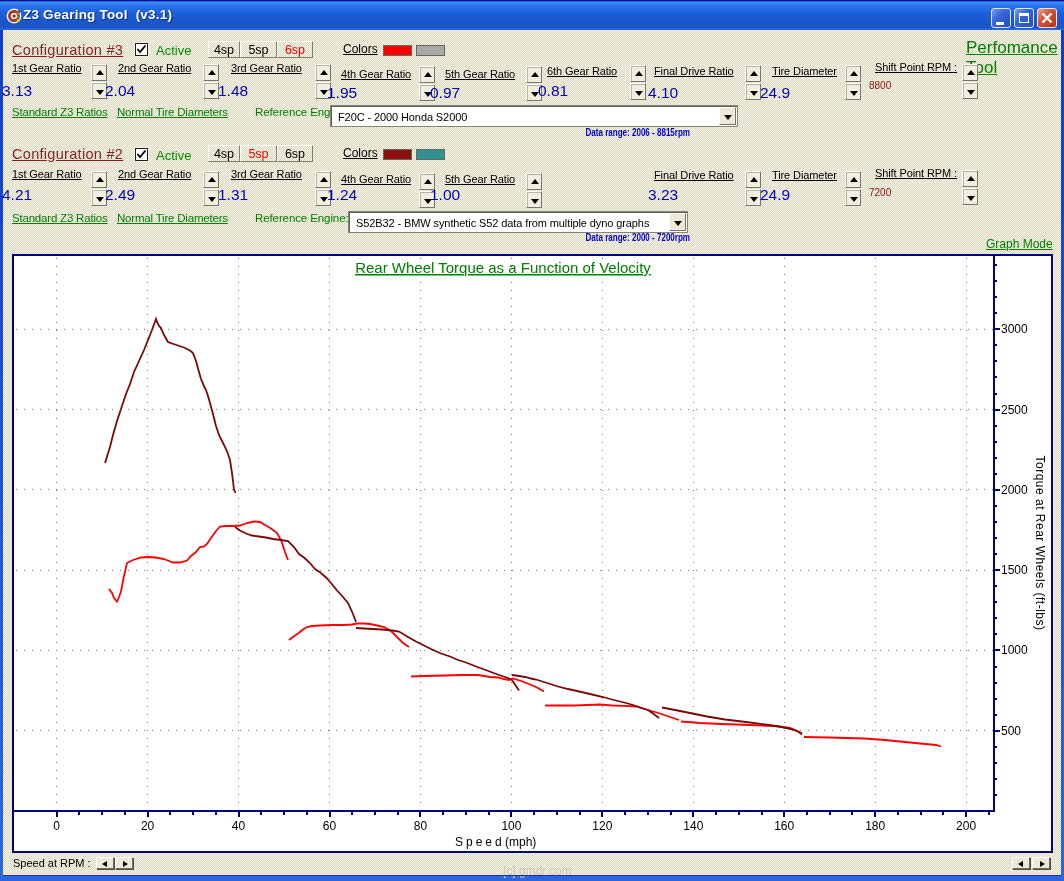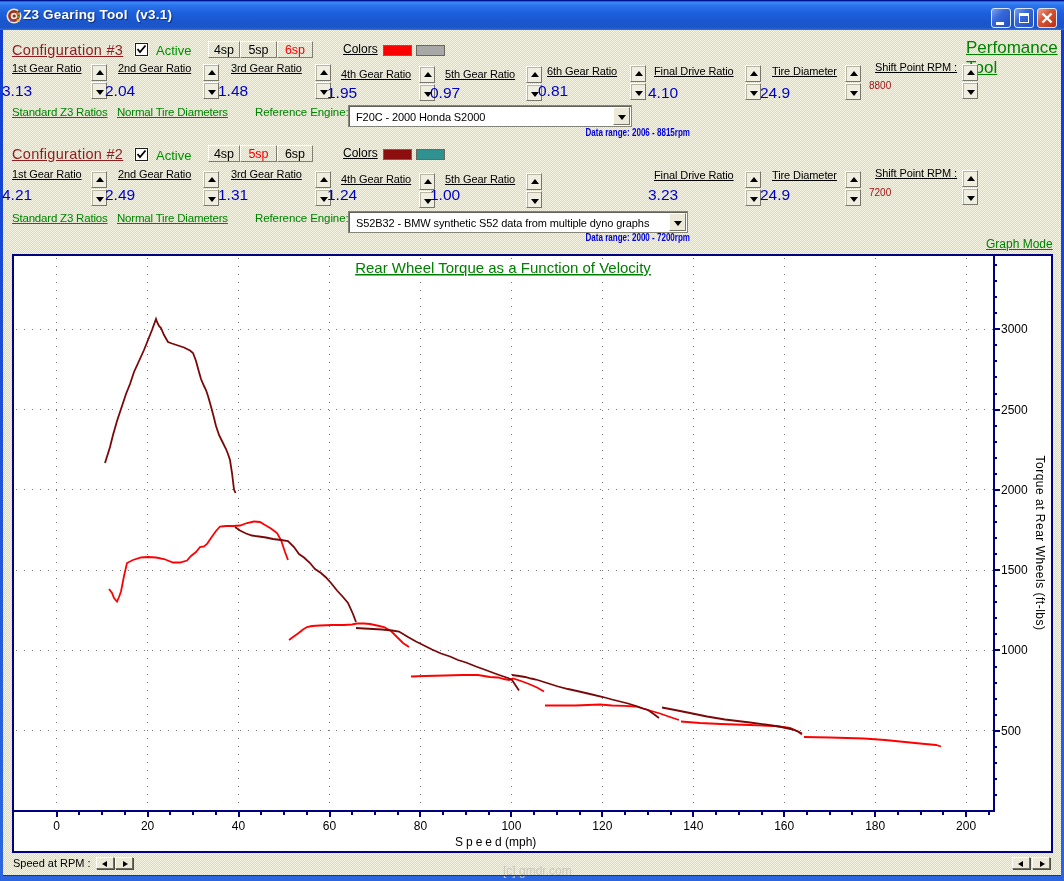--- a/index.html
+++ b/index.html
@@ -308,21 +308,21 @@
       <i class="tu"></i>
     </div>
     <div class="sb">
       <i class="td"></i>
     </div>
   </div>
 <div class="val dr" style="left:869px;top:80px">8800</div>
 <div class="lnk" style="left:12px;top:106px">Standard Z3 Ratios</div>
 <div class="lnk" style="left:117px;top:106px">Normal Tire Diameters</div>
 <div class="ref" style="left:255px;top:106px">Reference Engine:</div>
-<div class="combo" style="left:348px;top:105px;width:284px">
+<div class="combo" style="left:330px;top:105px;width:408px">
     <span>F20C - 2000 Honda S2000</span>
     <div class="cbtn">
       <i class="td"></i>
     </div>
   </div>
 <div class="dr2" style="left:410px;top:126px">Data range: 2006 - 8815rpm</div>
 <div class="h1" style="left:12px;top:146px">Configuration #2</div>
 <div class="cb" style="left:135px;top:148px">
     <svg width="11" height="11" viewBox="0 0 11 11">
       <path d="M1.5 5 L4 8 L9.5 1.5" stroke="#000" stroke-width="1.8" fill="none"></path>

